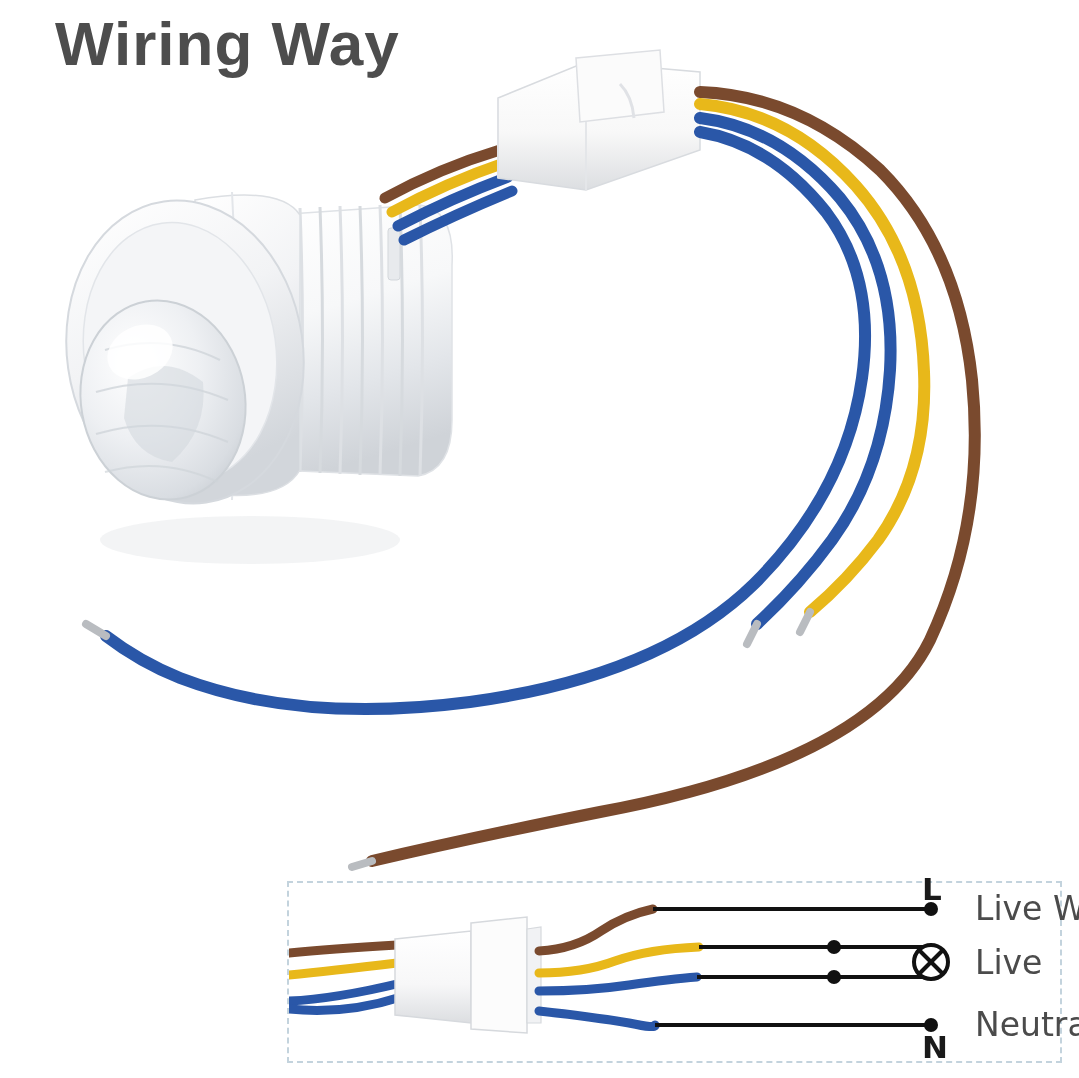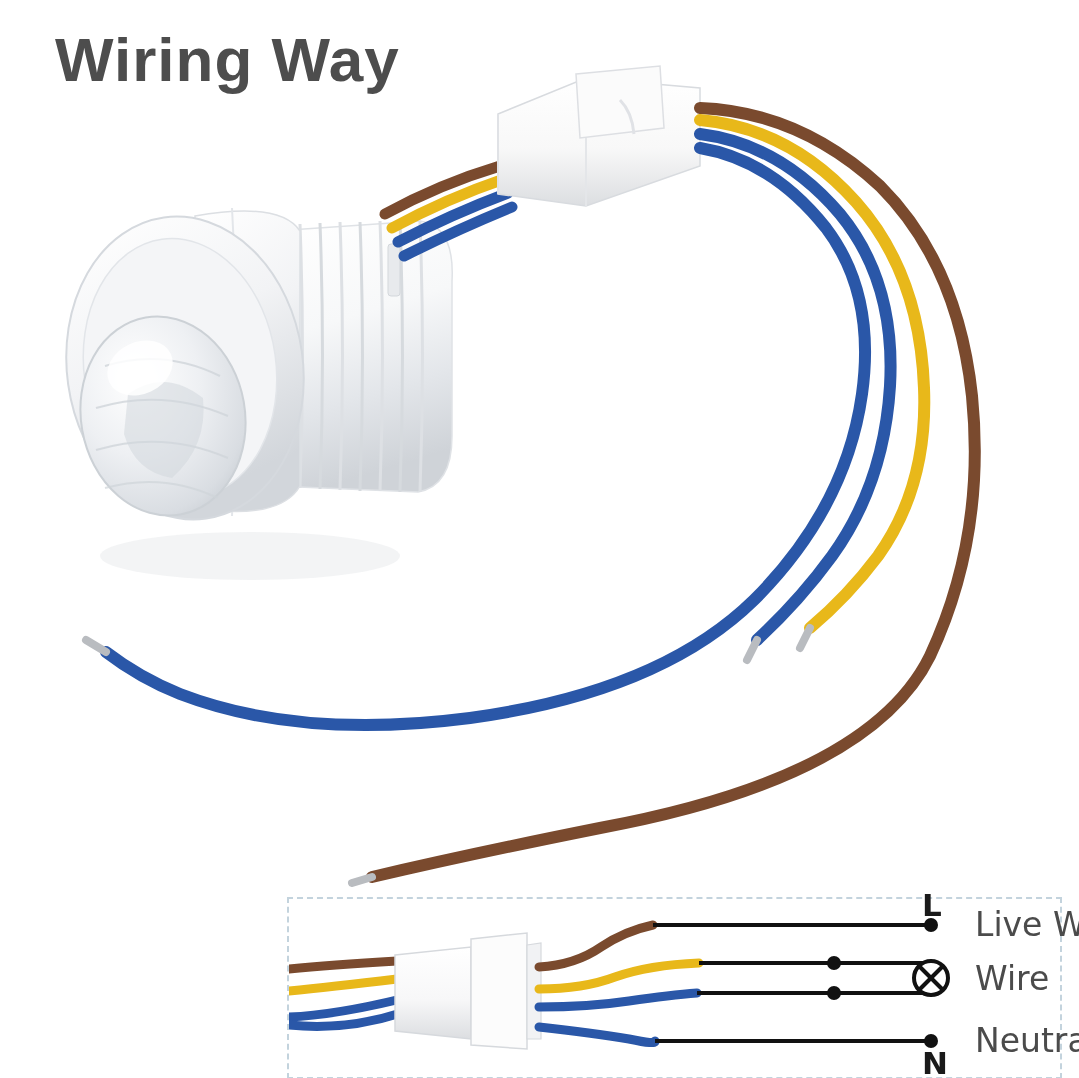--- a/index.html
+++ b/index.html
@@ -14,21 +14,20 @@
     overflow: hidden;
     font-family: "Liberation Sans", sans-serif;
   }
 
   #stage {
     position: absolute;
     inset: 0;
     width: 1079px;
     height: 770px;
     background: #ffffff;
-    margin-top: 16px;
   }
 
   
   #title {
     position: absolute;
     left: 55px;
     top: 8px;
     font-size: 62px;
     font-weight: bold;
     color: #4d4d4d;
@@ -252,17 +251,17 @@
         <circle cx="545" cy="64" r="7"></circle>
         <circle cx="545" cy="94" r="7"></circle>
         <circle cx="642" cy="142" r="7"></circle>
       </g>
     </svg>
 
     <div class="term-letter" style="left:633px; top:-12px;">L</div>
     <div class="term-letter" style="left:633px; top:146px;">N</div>
 
     <div class="dlabel" style="left:686px; top:6px;">Live Wire</div>
-    <div class="dlabel" style="left:686px; top:60px;">Wire</div>
+    <div class="dlabel" style="left:686px; top:60px;">Live</div>
     <div class="dlabel" style="left:686px; top:122px;">Neutral Wire</div>
   </div>
 
 </div>
 
 </body></html>

